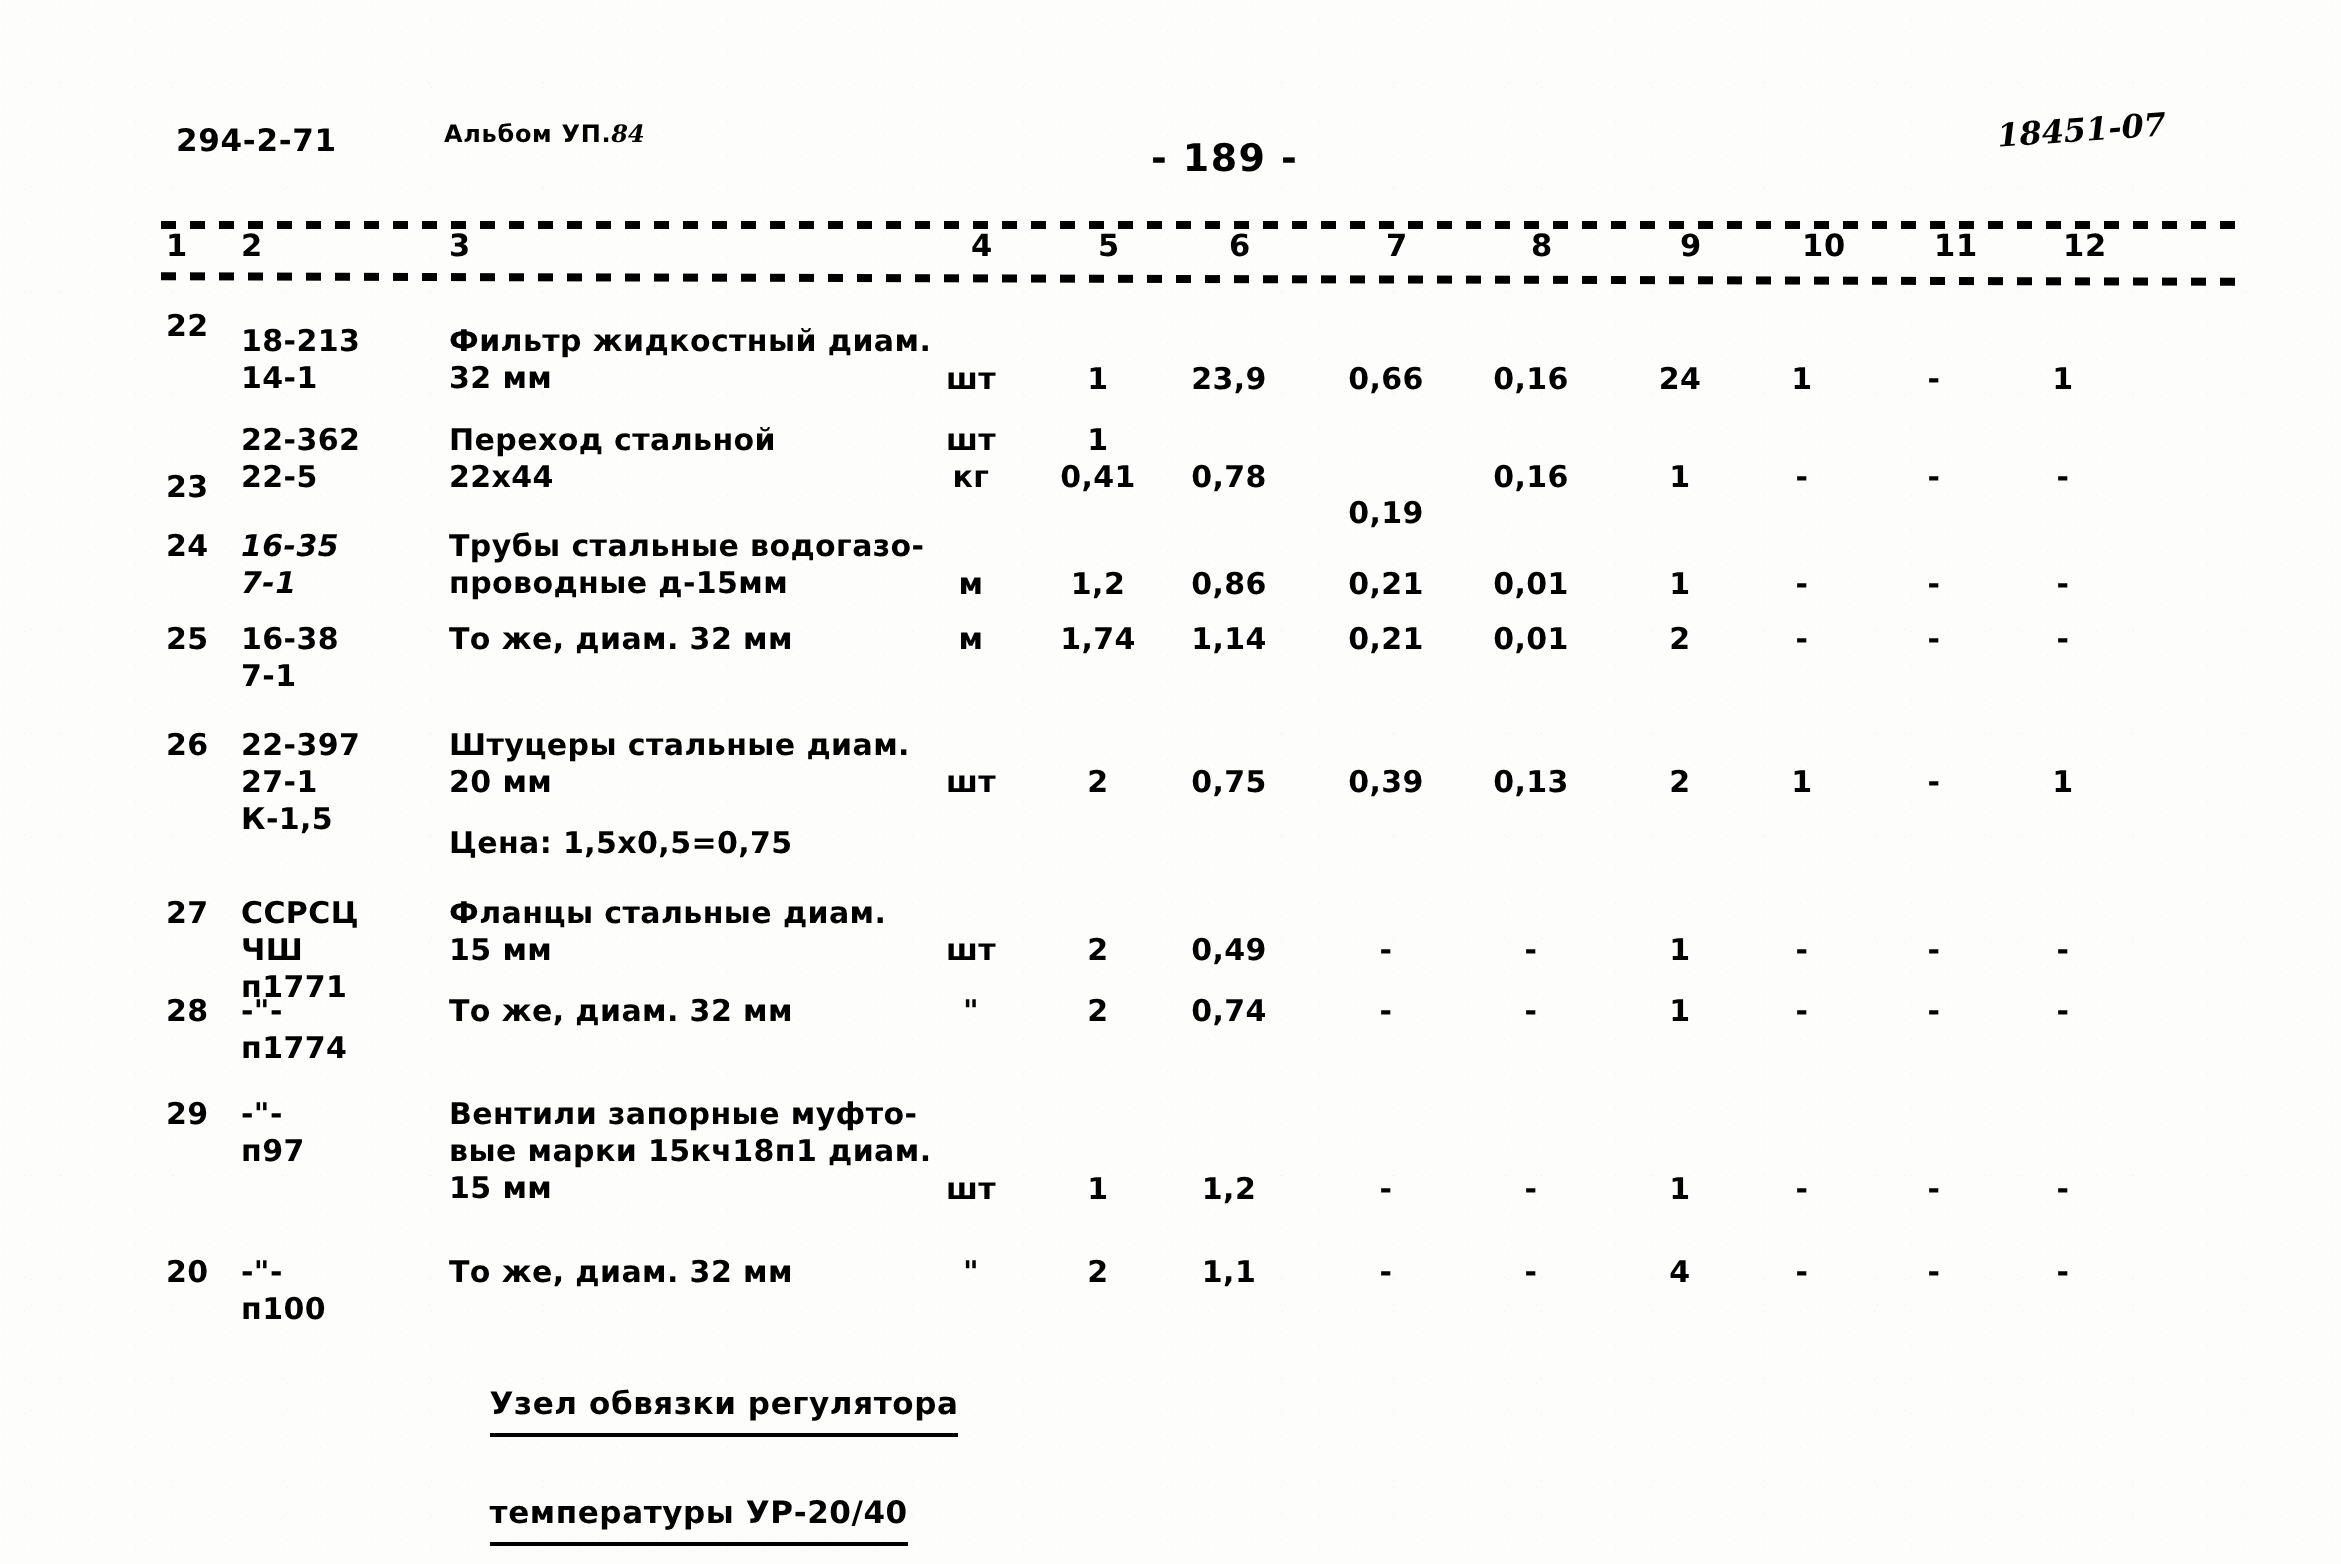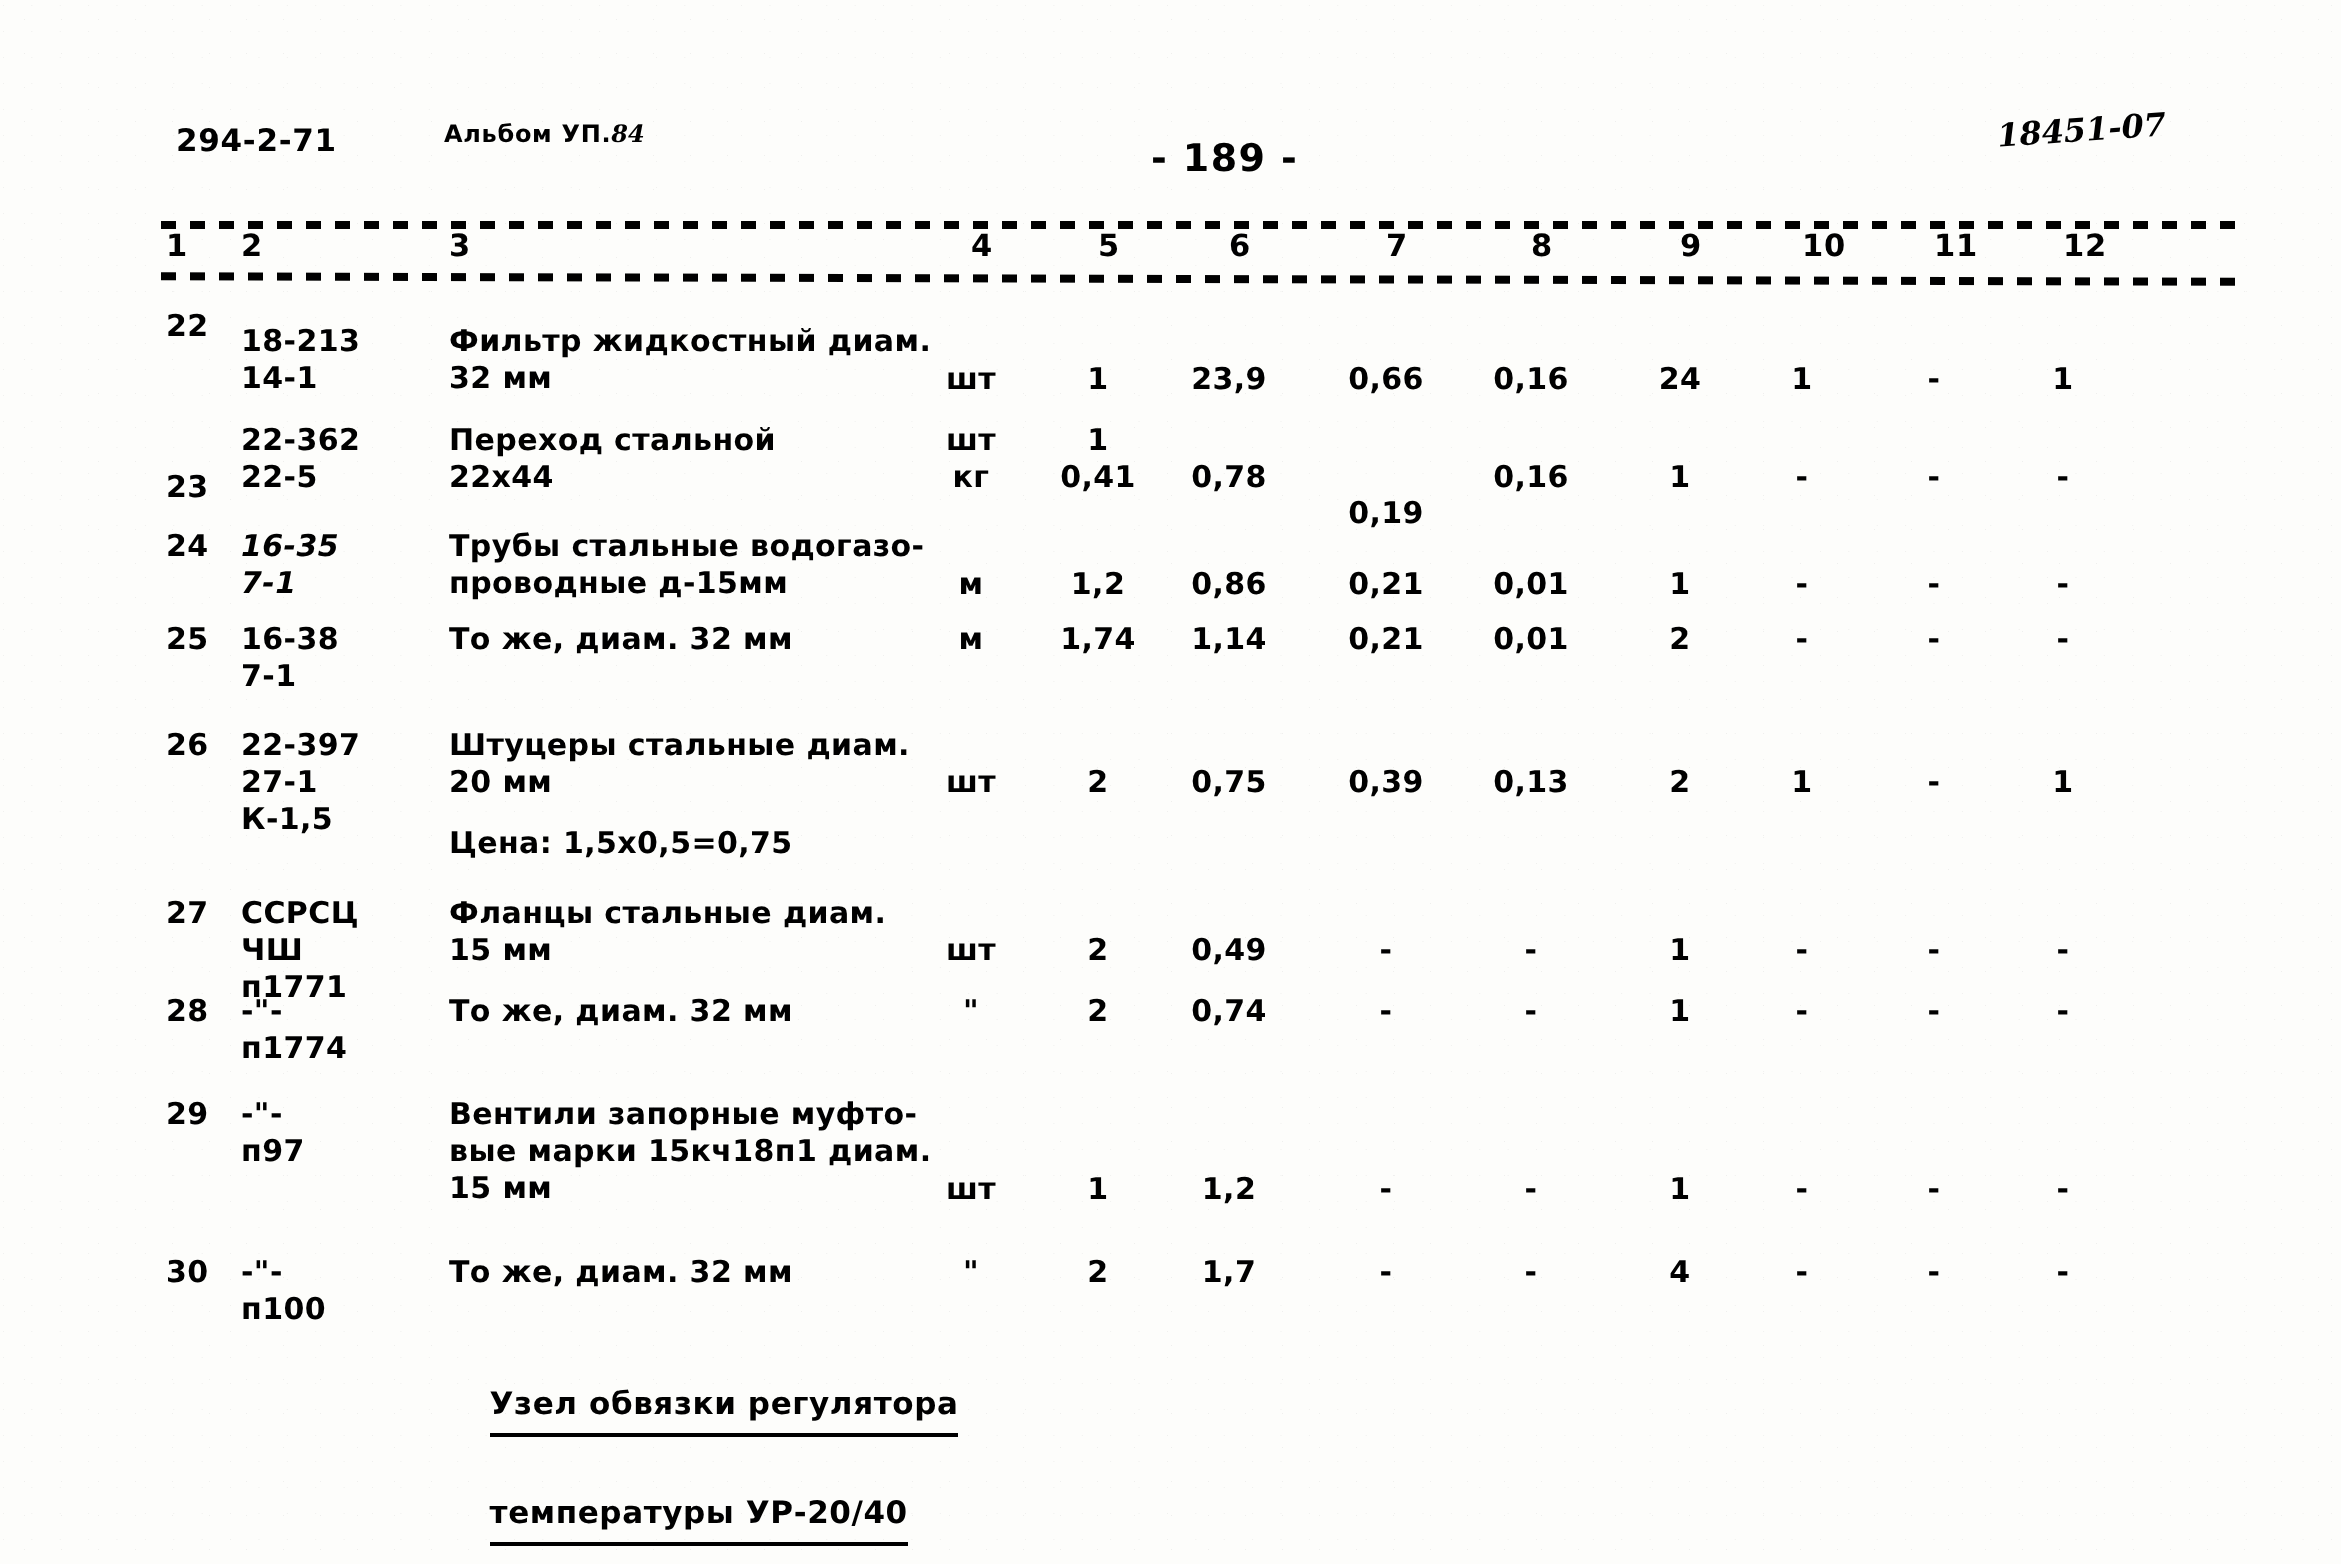--- a/index.html
+++ b/index.html
@@ -287,27 +287,27 @@
 15 мм</div>
       <div class="tw cell num" style="left: 971px; top: 1171px;">шт</div>
       <div class="tw cell num" style="left: 1098px; top: 1171px;">1</div>
       <div class="tw cell num" style="left: 1229px; top: 1171px;">1,2</div>
       <div class="tw cell num" style="left: 1386px; top: 1171px;">-</div>
       <div class="tw cell num" style="left: 1531px; top: 1171px;">-</div>
       <div class="tw cell num" style="left: 1680px; top: 1171px;">1</div>
       <div class="tw cell num" style="left: 1802px; top: 1171px;">-</div>
       <div class="tw cell num" style="left: 1934px; top: 1171px;">-</div>
       <div class="tw cell num" style="left: 2063px; top: 1171px;">-</div>
-      <div class="tw cell c1" style="left: 166px; top: 1254px;">30</div>
+      <div class="tw cell c1" style="left: 166px; top: 1254px;">20</div>
       <div class="tw cell c2" style="left: 241px; top: 1254px;">-"-
 п100</div>
       <div class="tw cell c3" style="left: 449px; top: 1254px;">То же, диам. 32 мм</div>
       <div class="tw cell num" style="left: 971px; top: 1254px;">"</div>
       <div class="tw cell num" style="left: 1098px; top: 1254px;">2</div>
-      <div class="tw cell num" style="left: 1229px; top: 1254px;">1,7</div>
+      <div class="tw cell num" style="left: 1229px; top: 1254px;">1,1</div>
       <div class="tw cell num" style="left: 1386px; top: 1254px;">-</div>
       <div class="tw cell num" style="left: 1531px; top: 1254px;">-</div>
       <div class="tw cell num" style="left: 1680px; top: 1254px;">4</div>
       <div class="tw cell num" style="left: 1802px; top: 1254px;">-</div>
       <div class="tw cell num" style="left: 1934px; top: 1254px;">-</div>
       <div class="tw cell num" style="left: 2063px; top: 1254px;">-</div>
     </div>
 
   <div class="tw section-heading" style="left:444px; top:1328px">
     <span>Узел обвязки регулятора</span><br>

